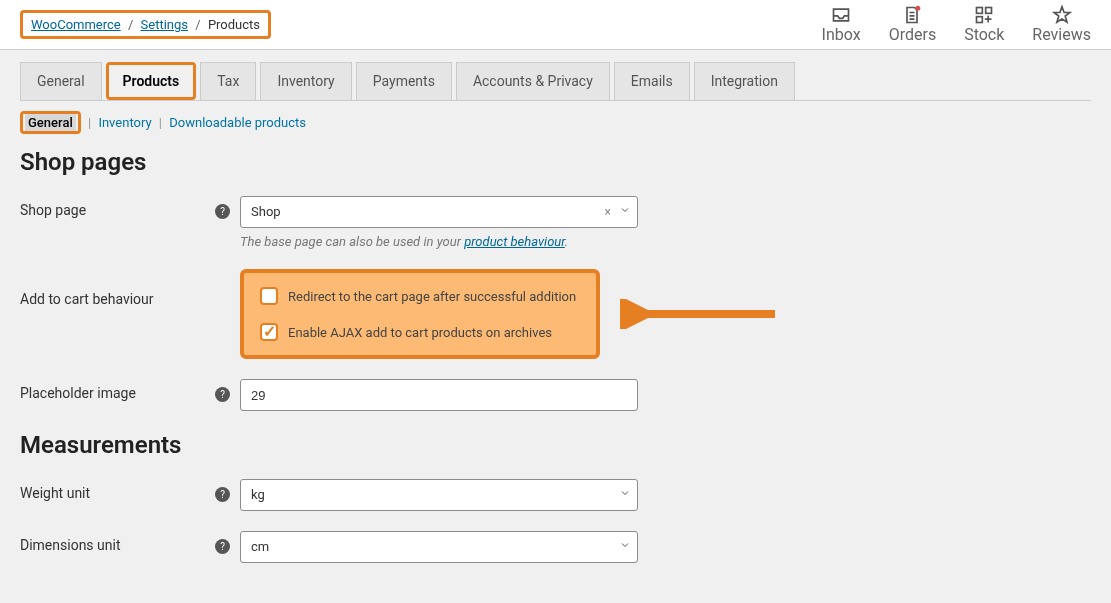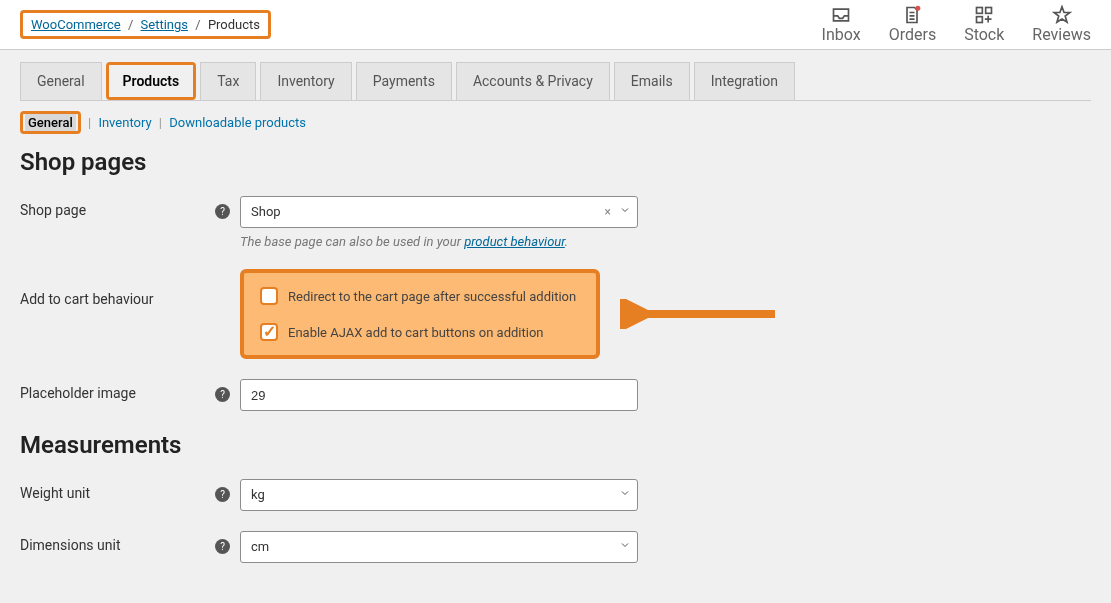--- a/index.html
+++ b/index.html
@@ -294,21 +294,21 @@
       <span>Add to cart behaviour</span>
     </div>
     <div class="form-control" style="display:flex;">
       <div class="highlight-box">
         <div class="check-row">
           <input type="checkbox" class="chk" style="">
           <span>Redirect to the cart page after successful addition</span>
         </div>
         <div class="check-row">
           <input type="checkbox" class="chk" checked="" style="">
-          <span>Enable AJAX add to cart buttons on addition</span>
+          <span>Enable AJAX add to cart products on archives</span>
         </div>
       </div>
       <div class="arrow-wrap">
         <svg width="160" height="30" viewBox="0 0 160 30">
           <defs>
             <marker id="ah" markerWidth="10" markerHeight="10" refX="2" refY="5" orient="auto">
               <path d="M10 0 L0 5 L10 10 z" fill="#e67e22"></path>
             </marker>
           </defs>
           <line x1="155" y1="15" x2="20" y2="15" stroke="#e67e22" stroke-width="8" marker-end="url(#ah)"></line>

